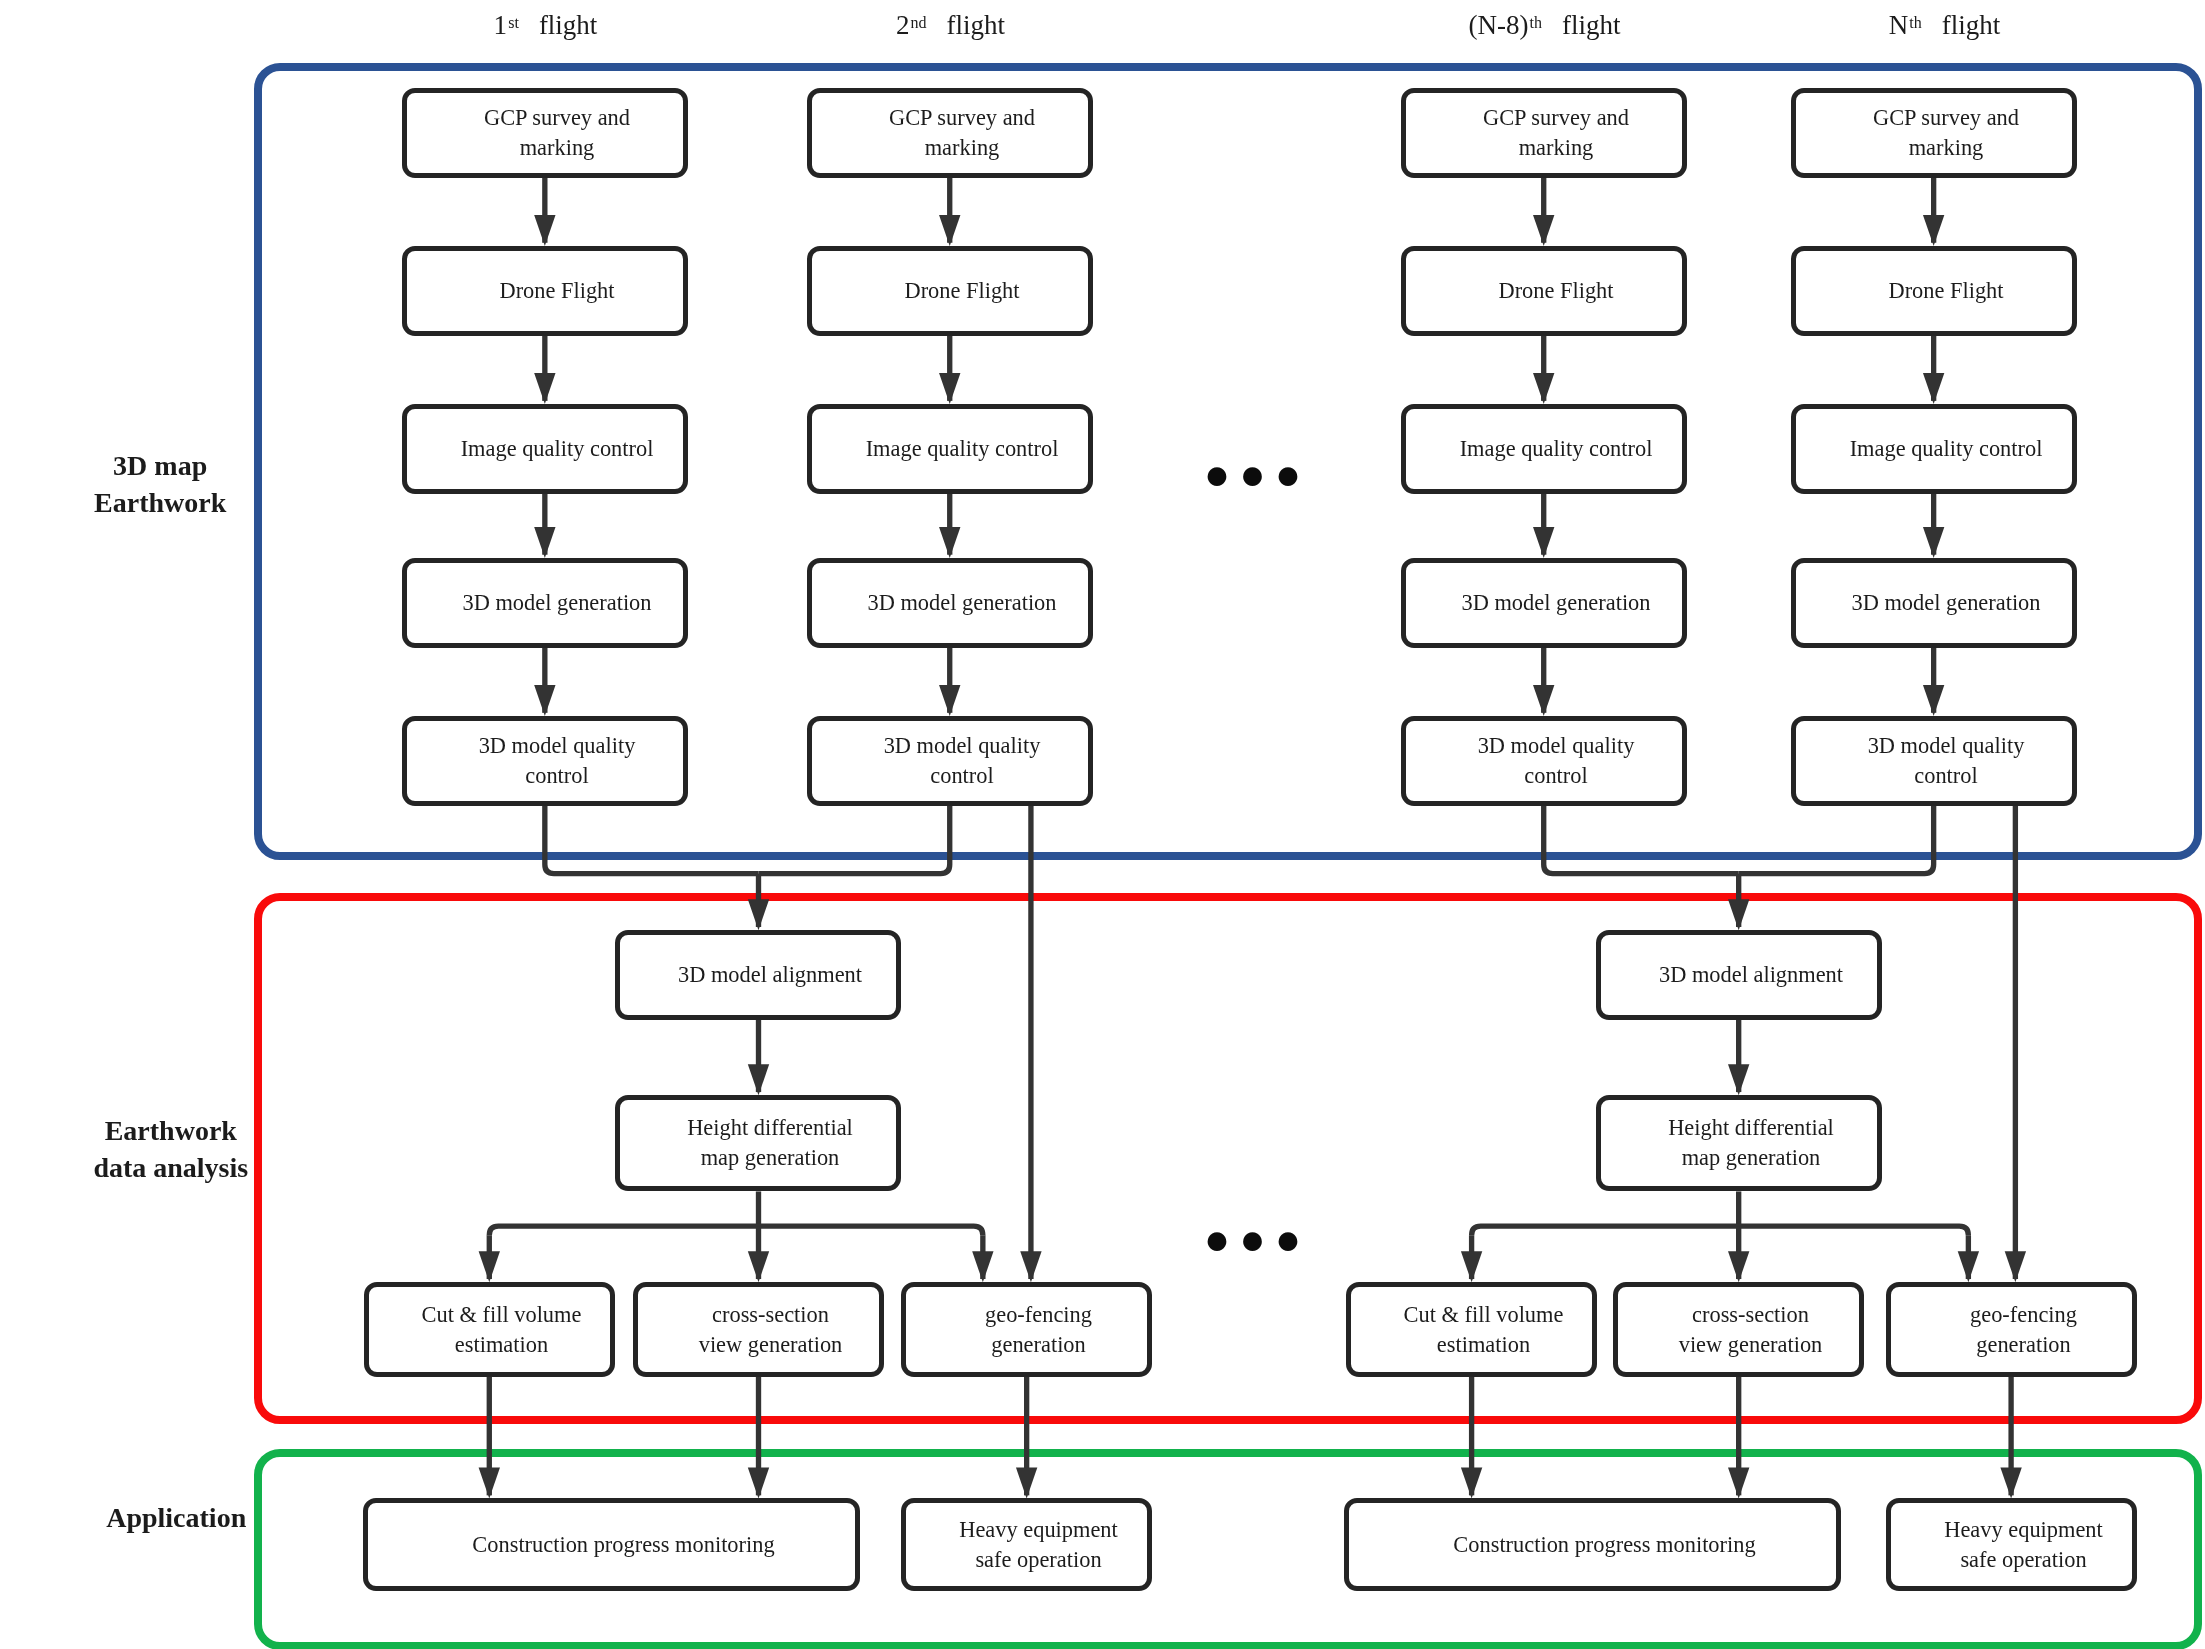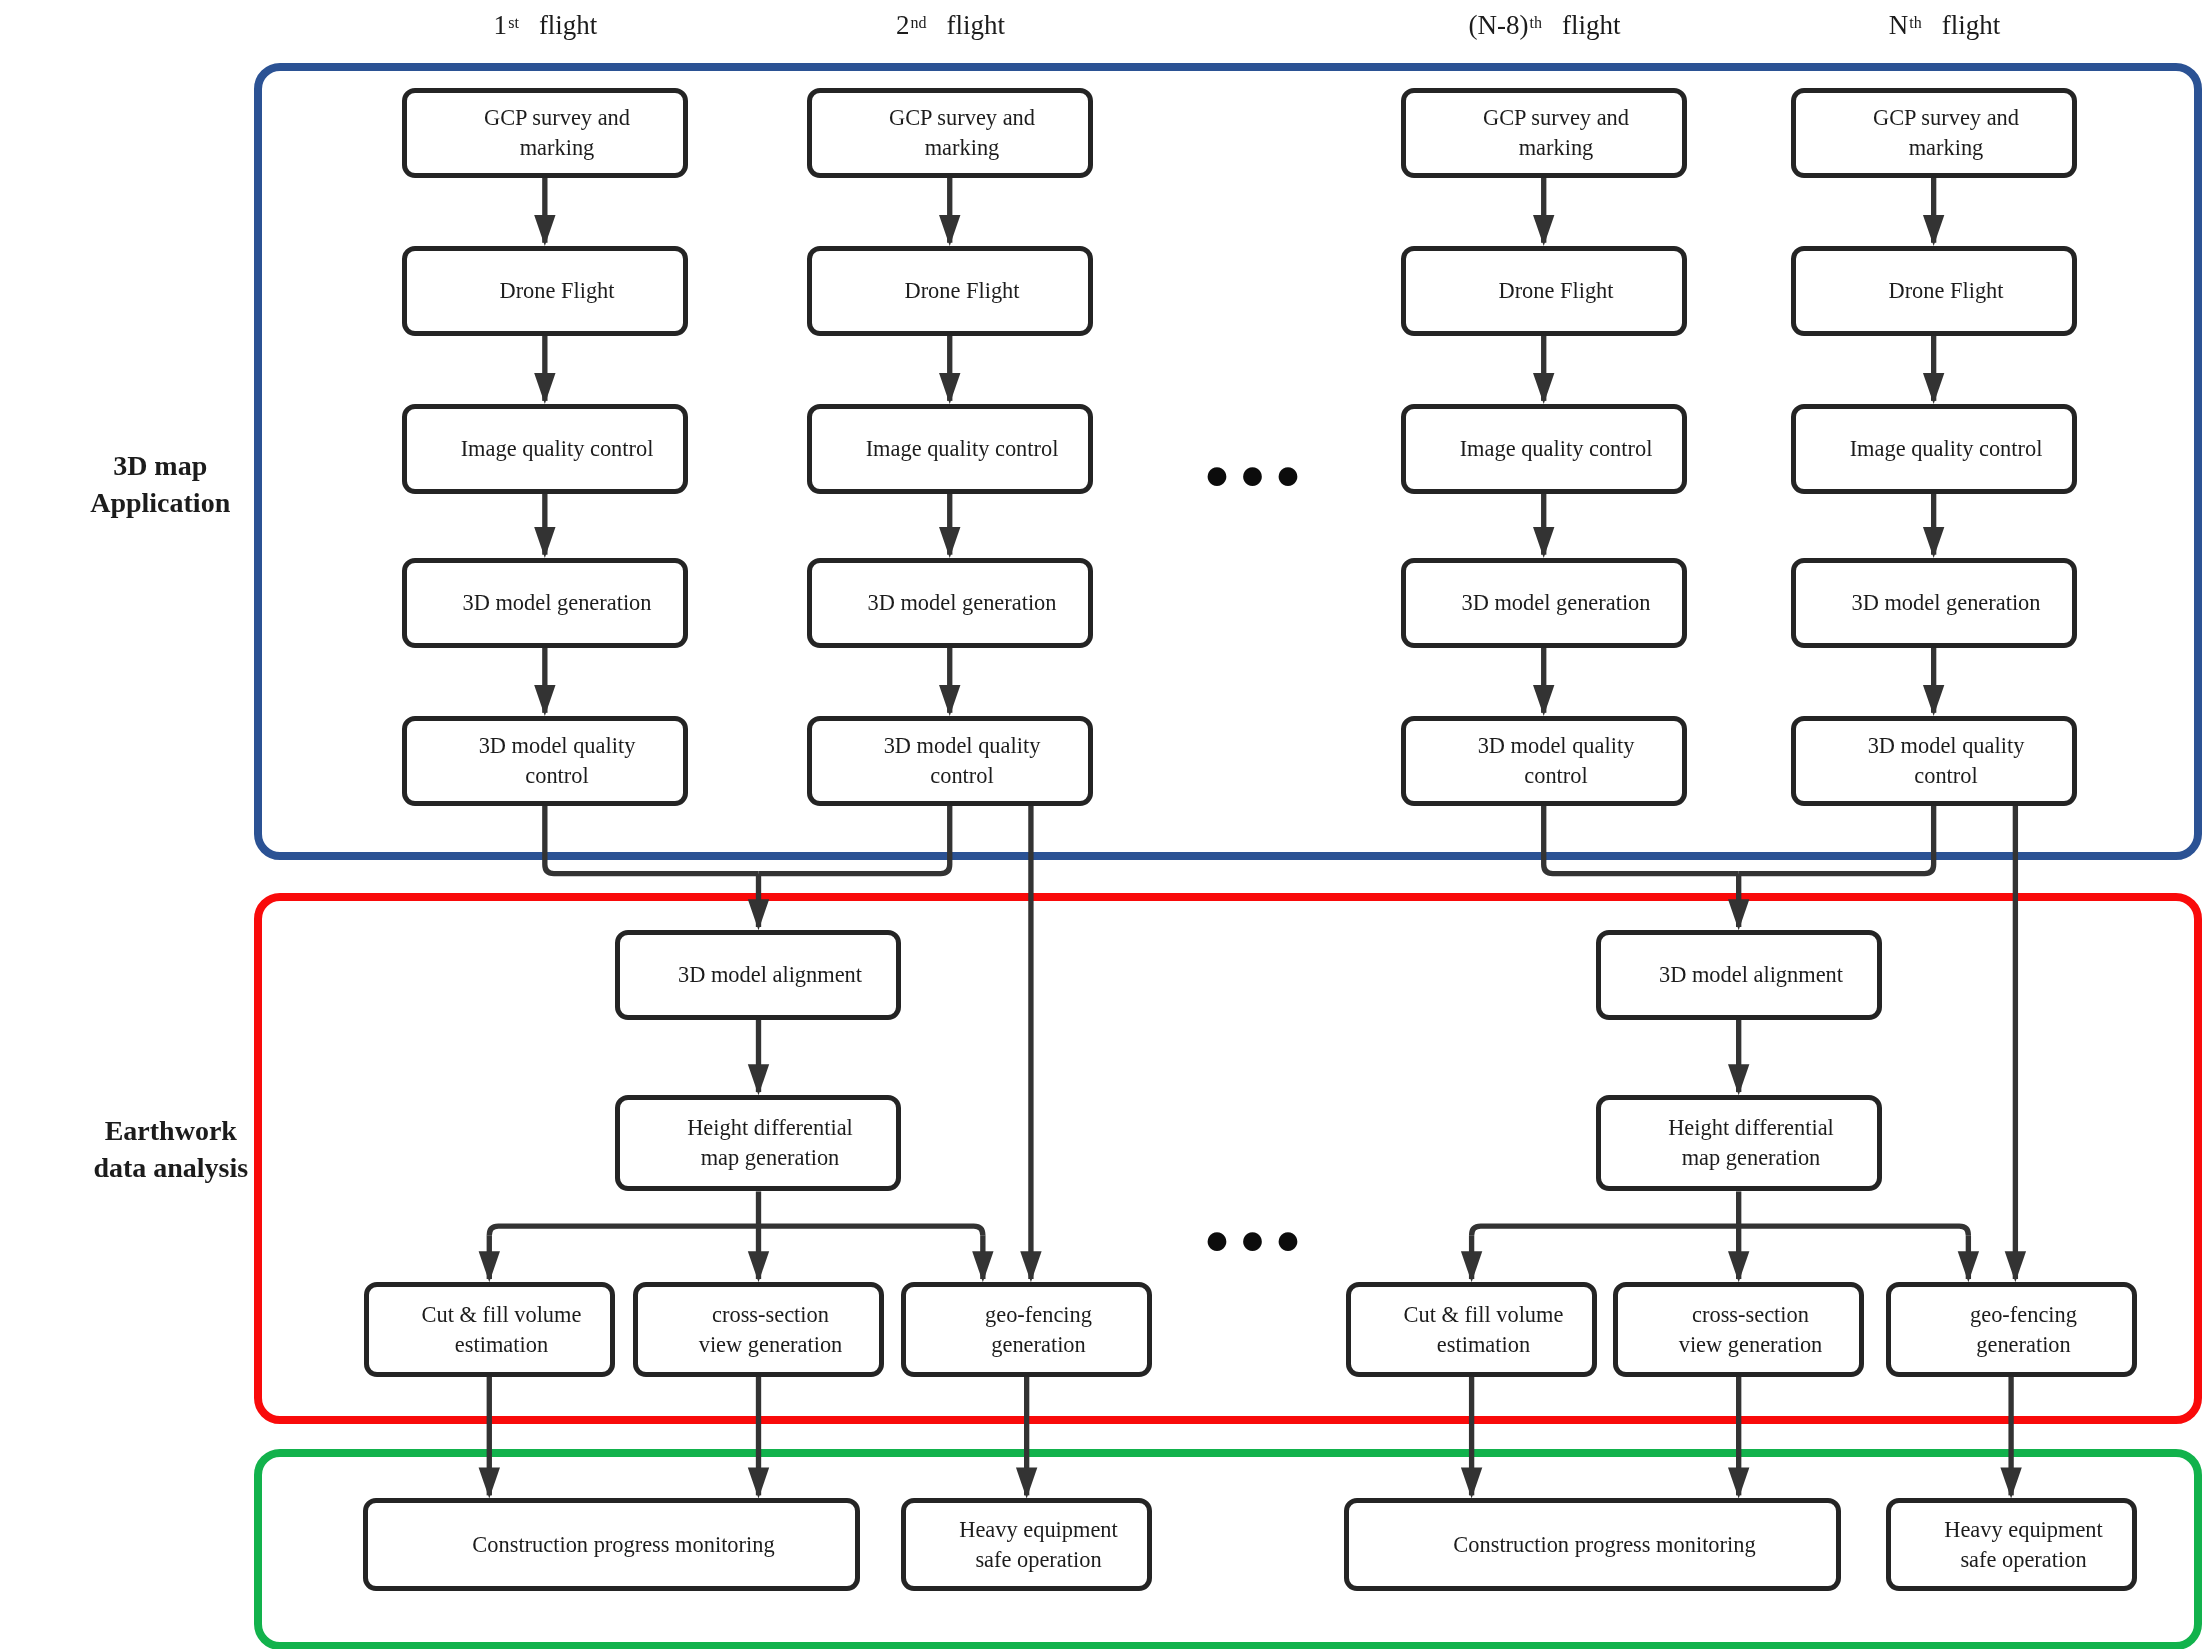--- a/index.html
+++ b/index.html
@@ -106,23 +106,24 @@
       <sup>th</sup>
       <span class="post">flight</span>
   </div>
   <div class="hdr" style="left:1784px;">
     <span>N</span>
       <sup>th</sup>
       <span class="post">flight</span>
   </div>
 
   <div class="side-label" style="left:10.7px;top:417px;width:299px;height:134px;">3D map
-Application</div>
+Earthwork</div>
   <div class="side-label" style="left:5.3px;top:1082px;width:331px;height:134px;">Earthwork
 data analysis</div>
+  <div class="side-label" style="left:10.7px;top:1488px;width:331px;height:59px;">Application</div>
 
   <div class="dots" style="left:1167px;top:450px;">●●●</div>
   <div class="dots" style="left:1167px;top:1215px;">●●●</div>
 
   <div class="node" style="left:402px;top:88px;width:286px;height:90px;">GCP survey and
 marking</div>
   <div class="node" style="left:402px;top:246px;width:286px;height:90px;">Drone Flight</div>
   <div class="node" style="left:402px;top:404px;width:286px;height:90px;">Image quality control</div>
   <div class="node" style="left:402px;top:558px;width:286px;height:90px;">3D model generation</div>
   <div class="node" style="left:402px;top:716px;width:286px;height:90px;">3D model quality

